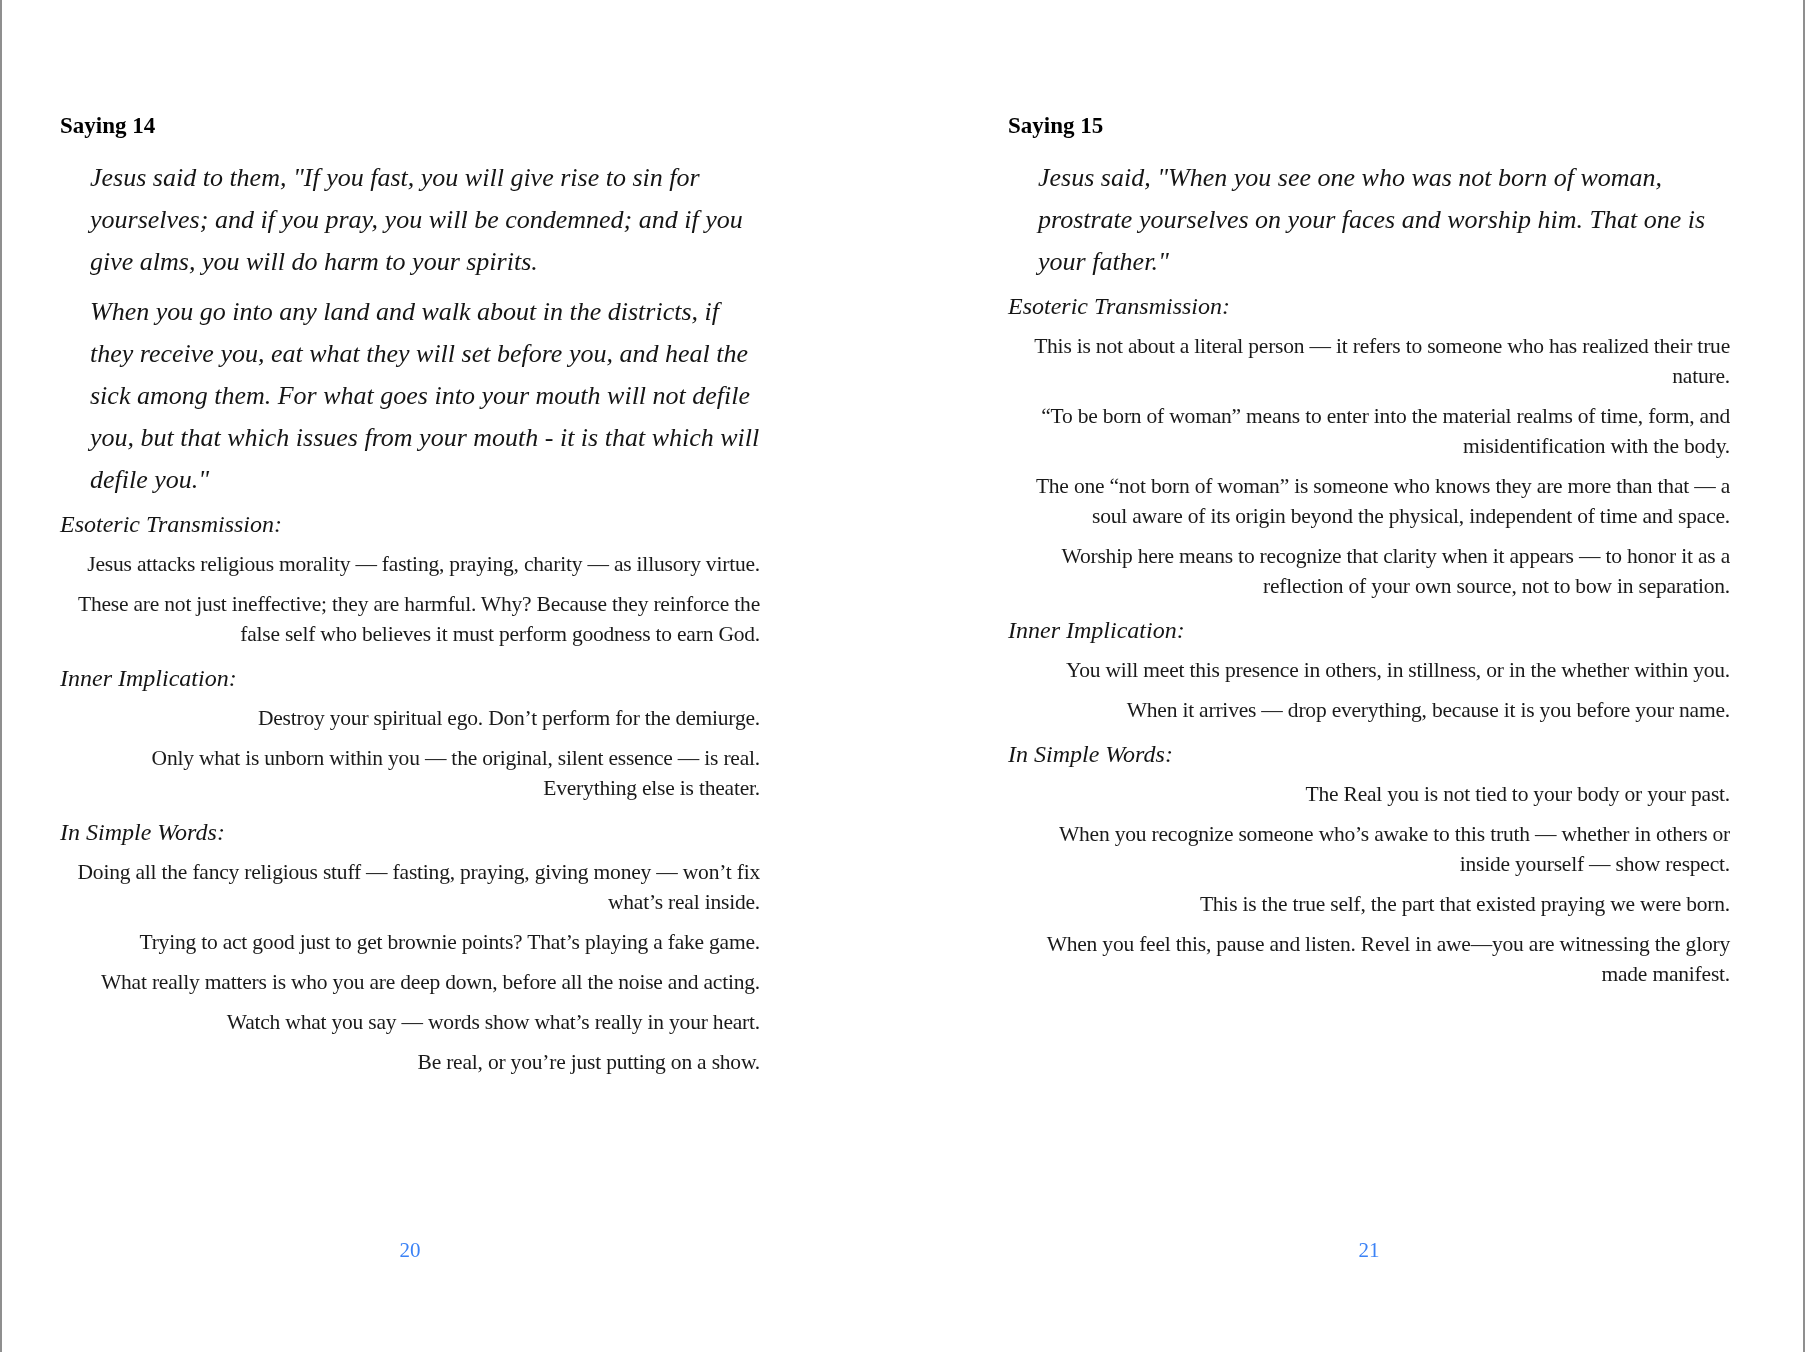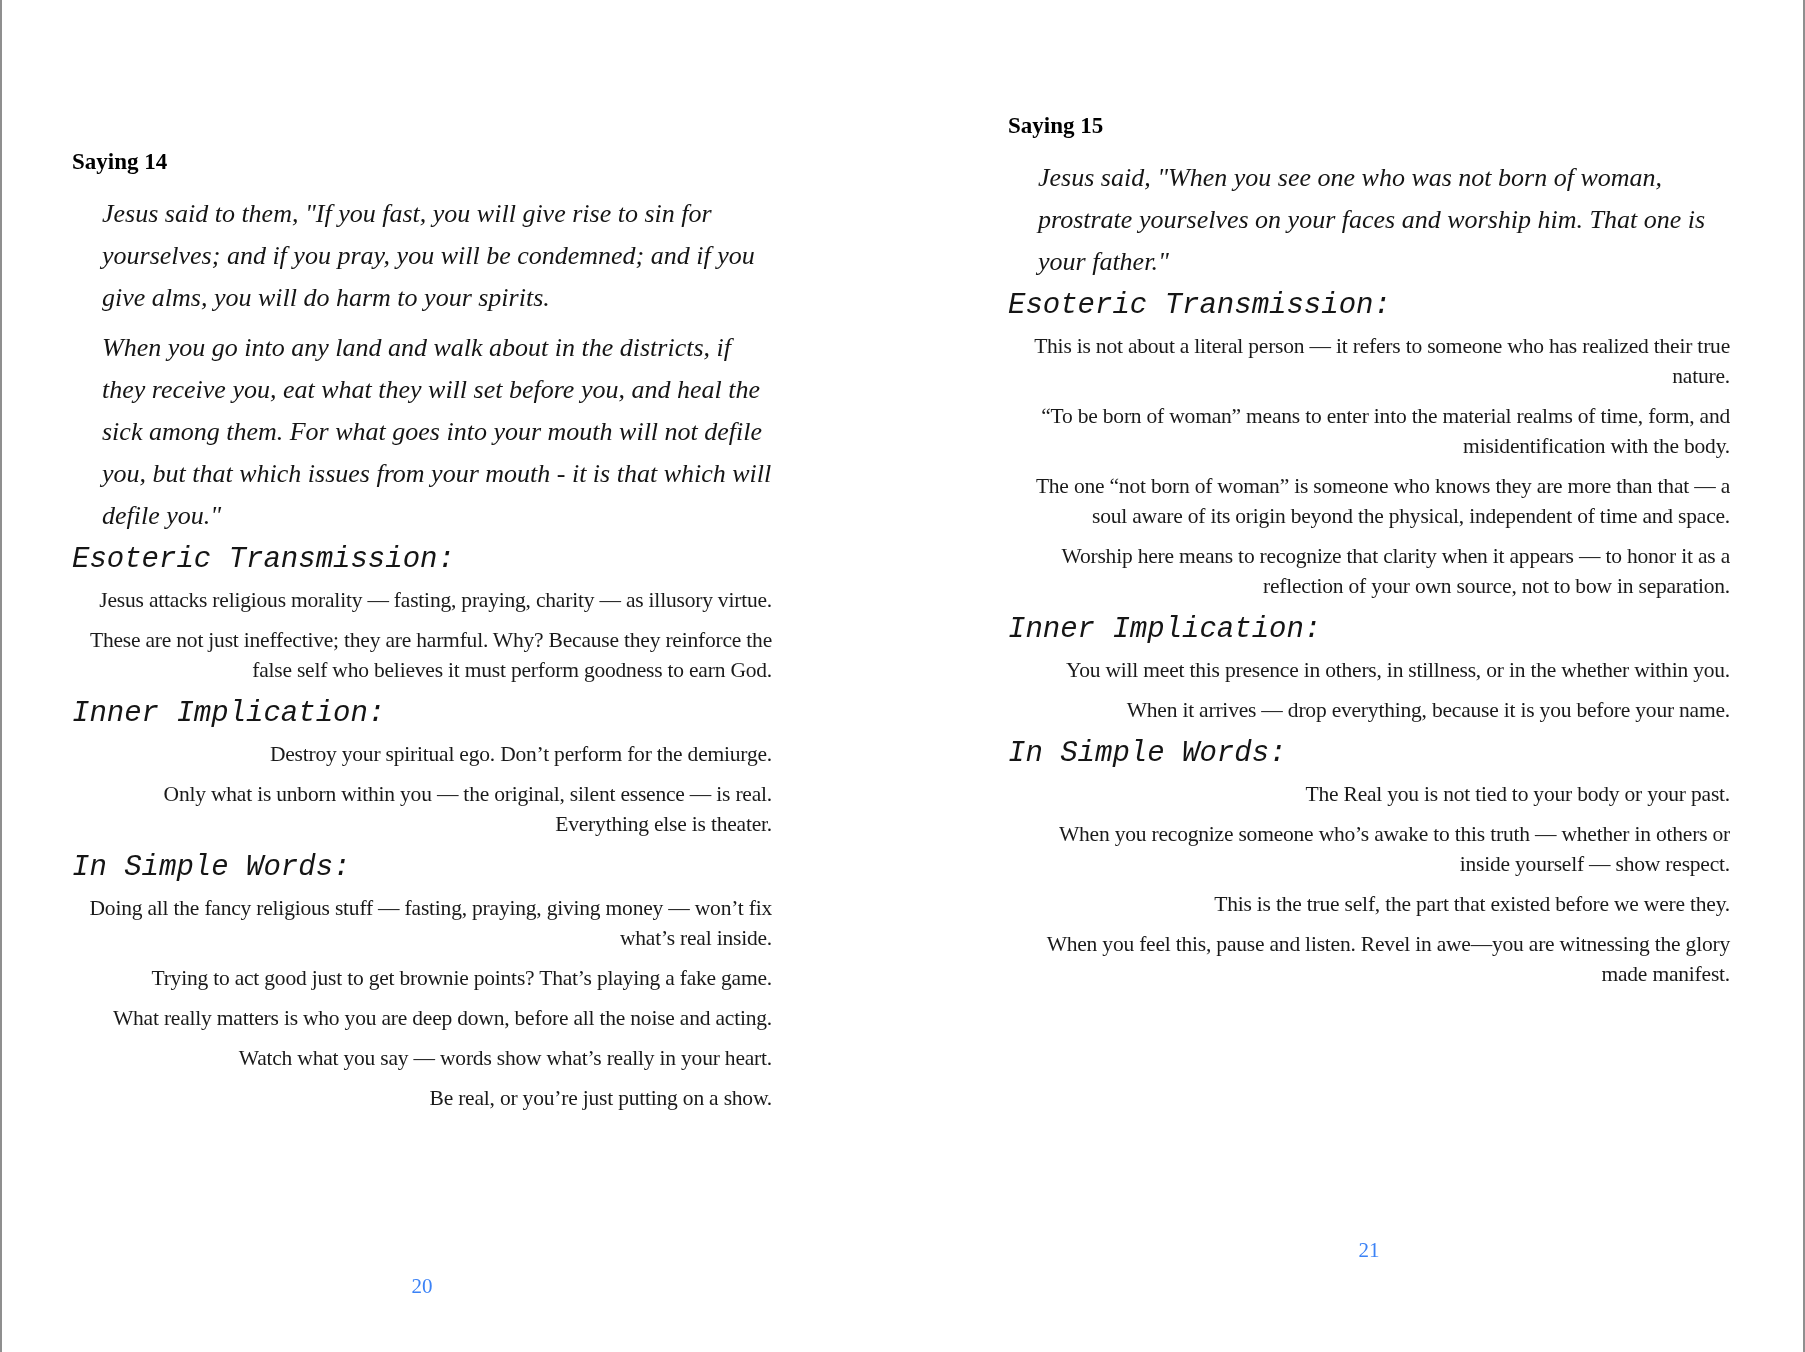--- a/index.html
+++ b/index.html
@@ -23,21 +23,21 @@
     background: #8f8f8f;
   }
   .window-edge.left { left: 0; }
   .window-edge.right { right: 0; }
 
   .page {
     position: absolute;
     top: 112px;
     height: 1200px;
   }
-  .page.page-left  { left: 72px;  width: 700px; margin-top: 36px; }
+  .page.page-left  { left: 60px;  width: 700px; }
   .page.page-right { left: 1008px; width: 722px; }
 
   .saying-heading {
     font-size: 23px;
     line-height: 28px;
     font-weight: bold;
     color: #000;
     margin: 0 0 17px 0;
   }
 
@@ -47,27 +47,26 @@
     font-size: 26px;
     line-height: 42px;
     color: #151515;
   }
   .quote p {
     margin: 0 0 8px 0;
   }
   .quote p:last-child { margin-bottom: 0; }
 
   .section-heading {
-    font-size: 29px;
+    font-size: 24px;
     line-height: 30px;
     font-style: italic;
     font-weight: normal;
     color: #151515;
     margin: 14px 0 10px 0;
-    font-family: Liberation Mono, monospace;
   }
 
   p.body {
     font-size: 21.5px;
     line-height: 30px;
     letter-spacing: -0.2px;
     margin: 0 0 10px 0;
     text-align: right;
   }
   .inline-quote-italic {
@@ -129,17 +128,17 @@
   <p class="body">The one “not born of woman” is someone who knows they are more than that — a soul aware of its origin beyond the physical, independent of time and space.</p>
   <p class="body">Worship here means to recognize that clarity when it appears — to honor it as a reflection of your own source, not to bow in separation.</p>
 
   <h3 class="section-heading">Inner Implication:</h3>
   <p class="body">You will meet this presence in others, in stillness, or in the whether within you.</p>
   <p class="body">When it arrives — drop everything, because it is you before your name.</p>
 
   <h3 class="section-heading">In Simple Words:</h3>
   <p class="body">The Real you is not tied to your body or your past.</p>
   <p class="body">When you recognize someone who’s awake to this truth — whether in others or inside yourself — show respect.</p>
-  <p class="body">This is the true self, the part that existed before we were they.</p>
+  <p class="body">This is the true self, the part that existed praying we were born.</p>
   <p class="body">When you feel this, pause and listen. Revel in awe—you are witnessing the glory made manifest.</p>
 
   <div class="page-number">21</div>
 </div>
 
 </body></html>

